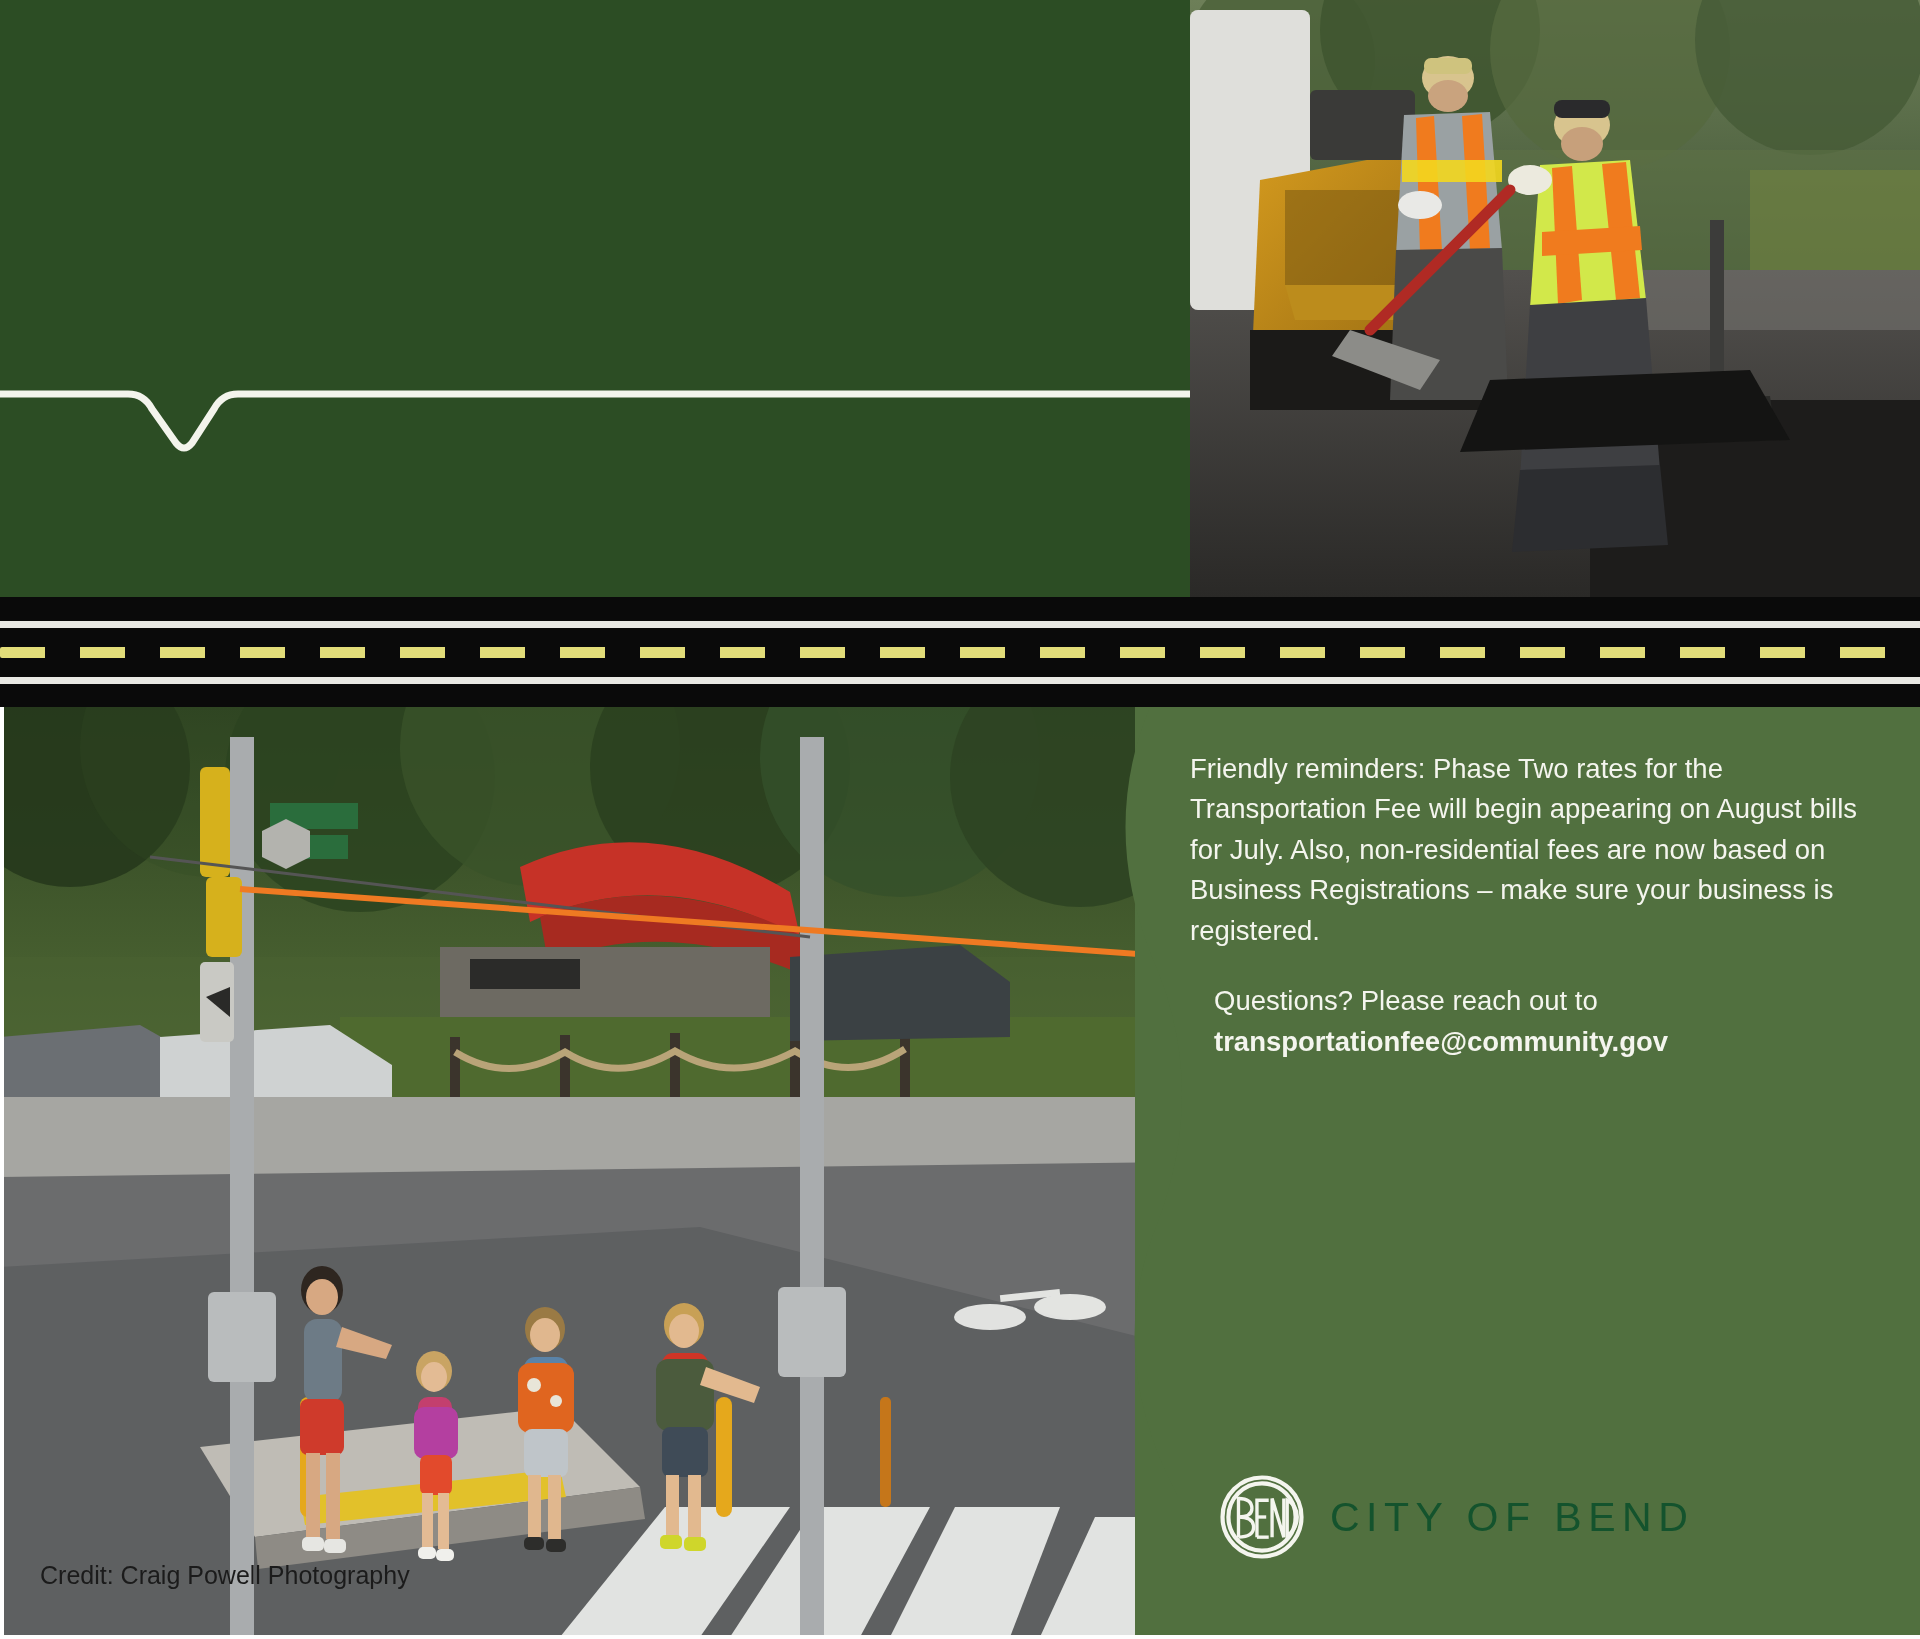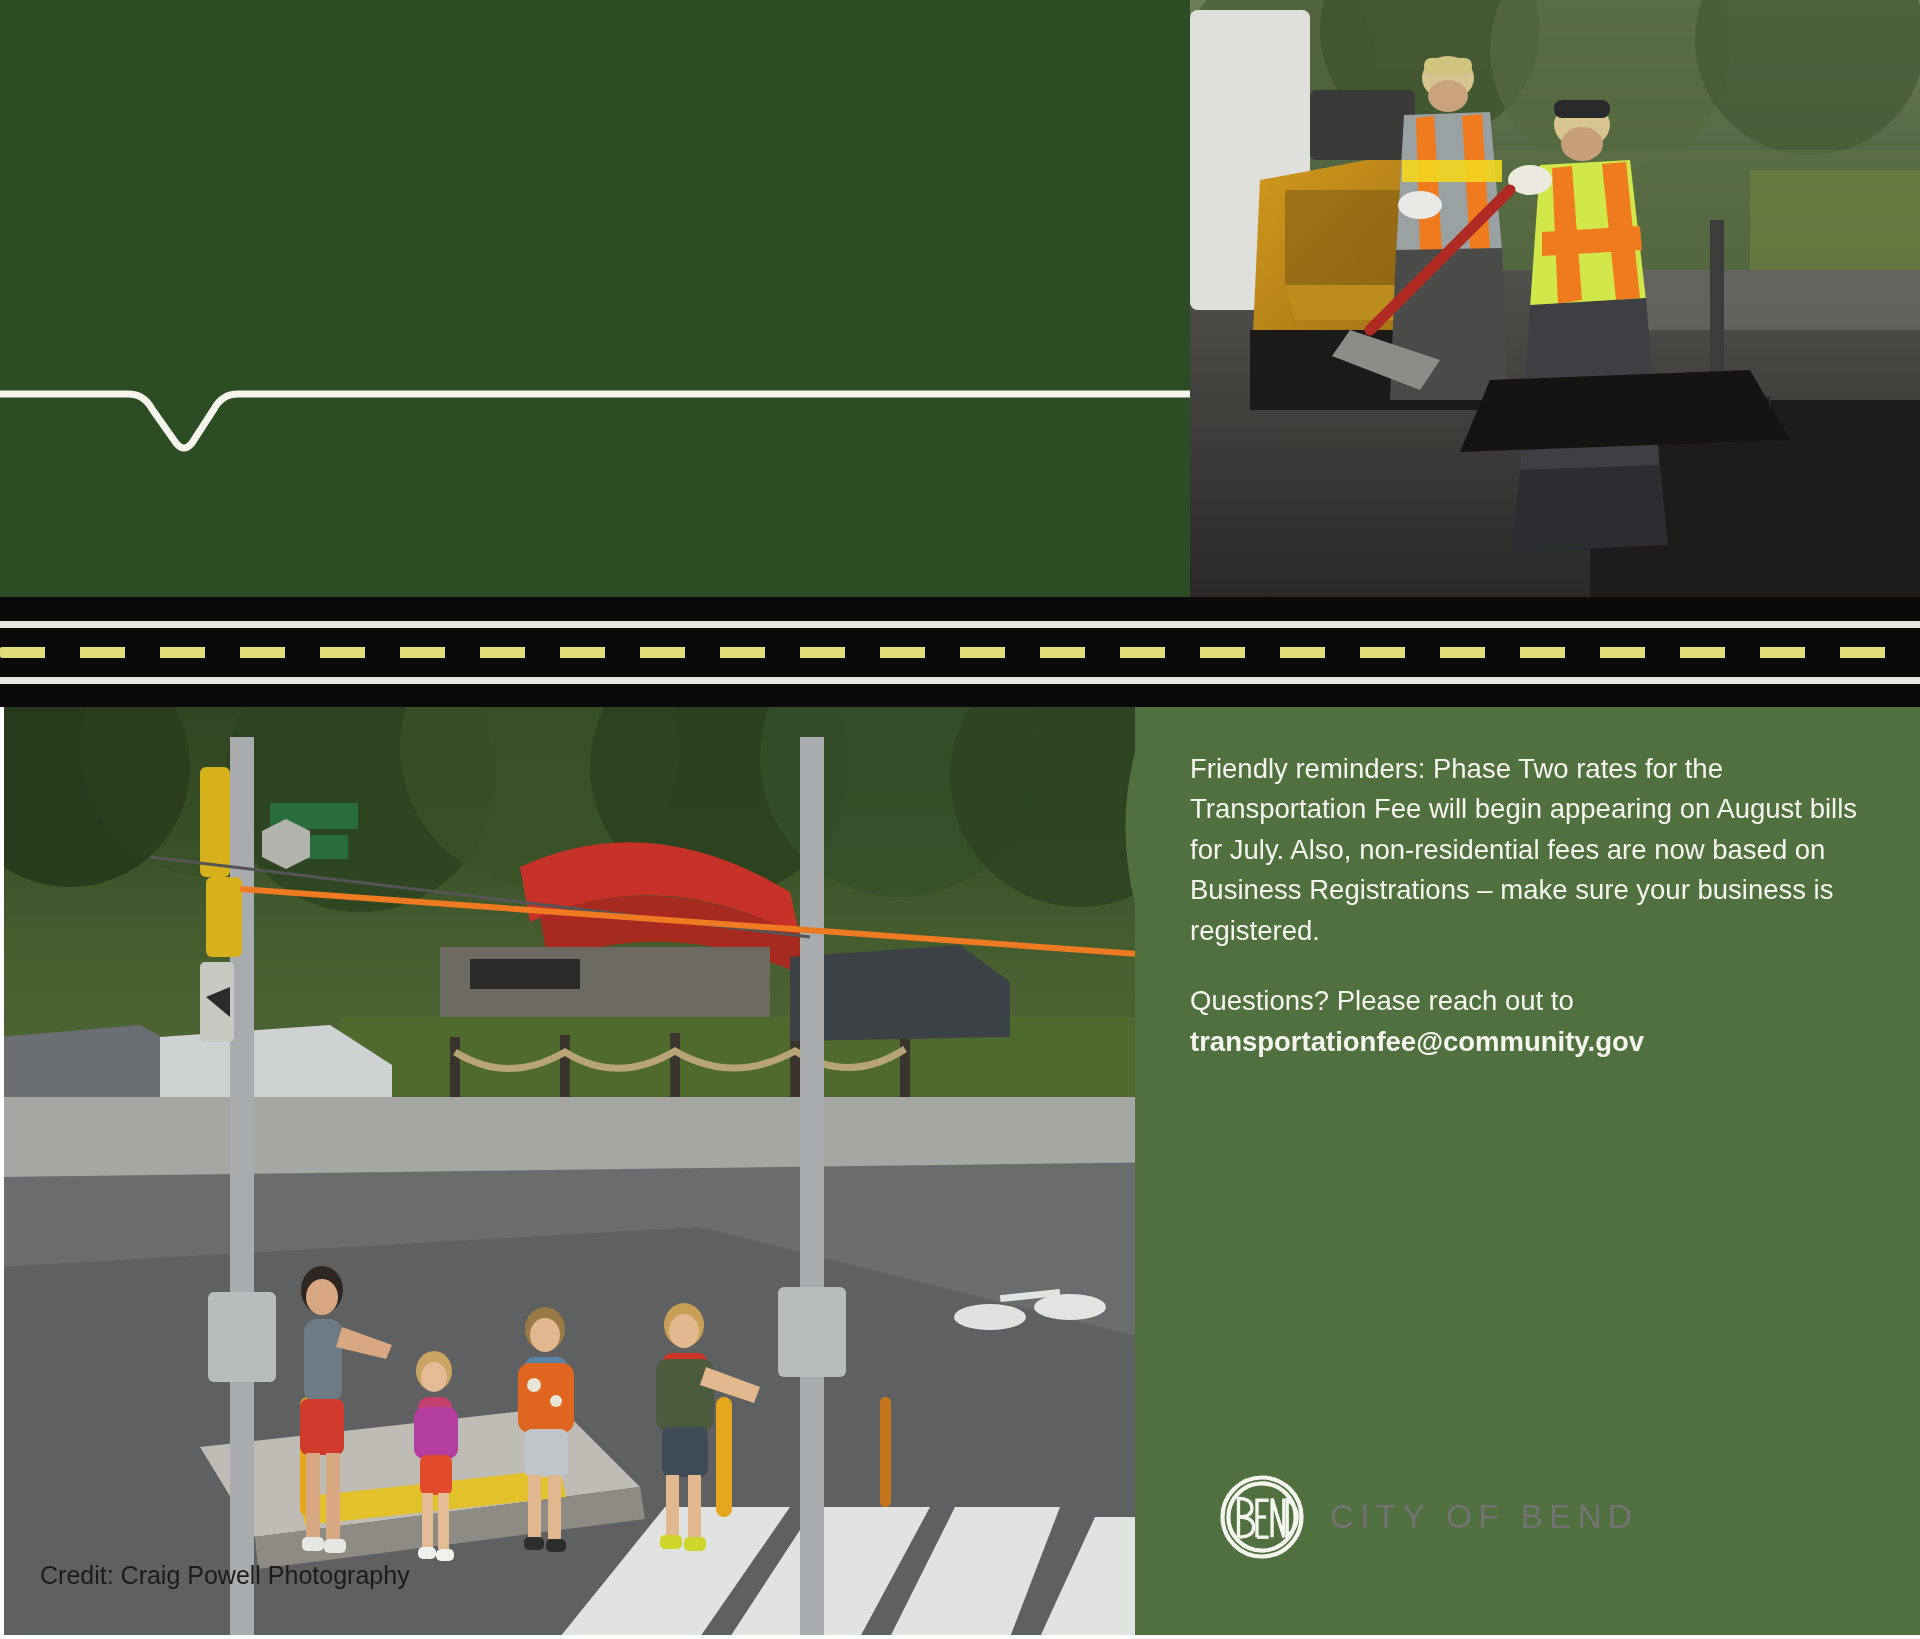--- a/index.html
+++ b/index.html
@@ -71,31 +71,31 @@
     position:absolute; left:1135px; top:0; width:785px; height:932px;
     background:#51703f; z-index:4;
   }
   .panel-curve { position:absolute; left:1060px; top:0; width:160px; height:932px; z-index:5; }
 
   .body-copy {
     position:absolute; left:1190px; top:42px; width:690px;
     color:#f4f5ee; font-size:27.5px; line-height:1.47; z-index:6;
   }
   .body-copy p { margin:0 0 30px 0; }
-  .body-copy p:last-child { margin-bottom:0; }
+  .body-copy p:last-child { margin-bottom:0;margin-left:24px; }
   .body-copy b { font-weight:bold; }
 
   
   .logo-lockup {
     position:absolute; left:1355px; top:1474px; z-index:7;
     display:flex; align-items:center; gap:26px;
   }
   .logo-mark { width:84px; height:84px; flex:0 0 84px; }
   .logo-word {
-    color:#737373; font-size:33px; letter-spacing:6.5px; font-weight:400;
+    color:#14532d; font-size:41px; letter-spacing:6.5px; font-weight:400;
     white-space:nowrap;
   }
 
   .credit {
     position:absolute; left:40px; top:1553px; z-index:7;
     color:#1b1b1b; font-size:25px; font-weight:400;
   }
 
   
   .frame-l { position:absolute; left:0; top:707px; width:4px; height:932px; background:#fff; z-index:9; }

